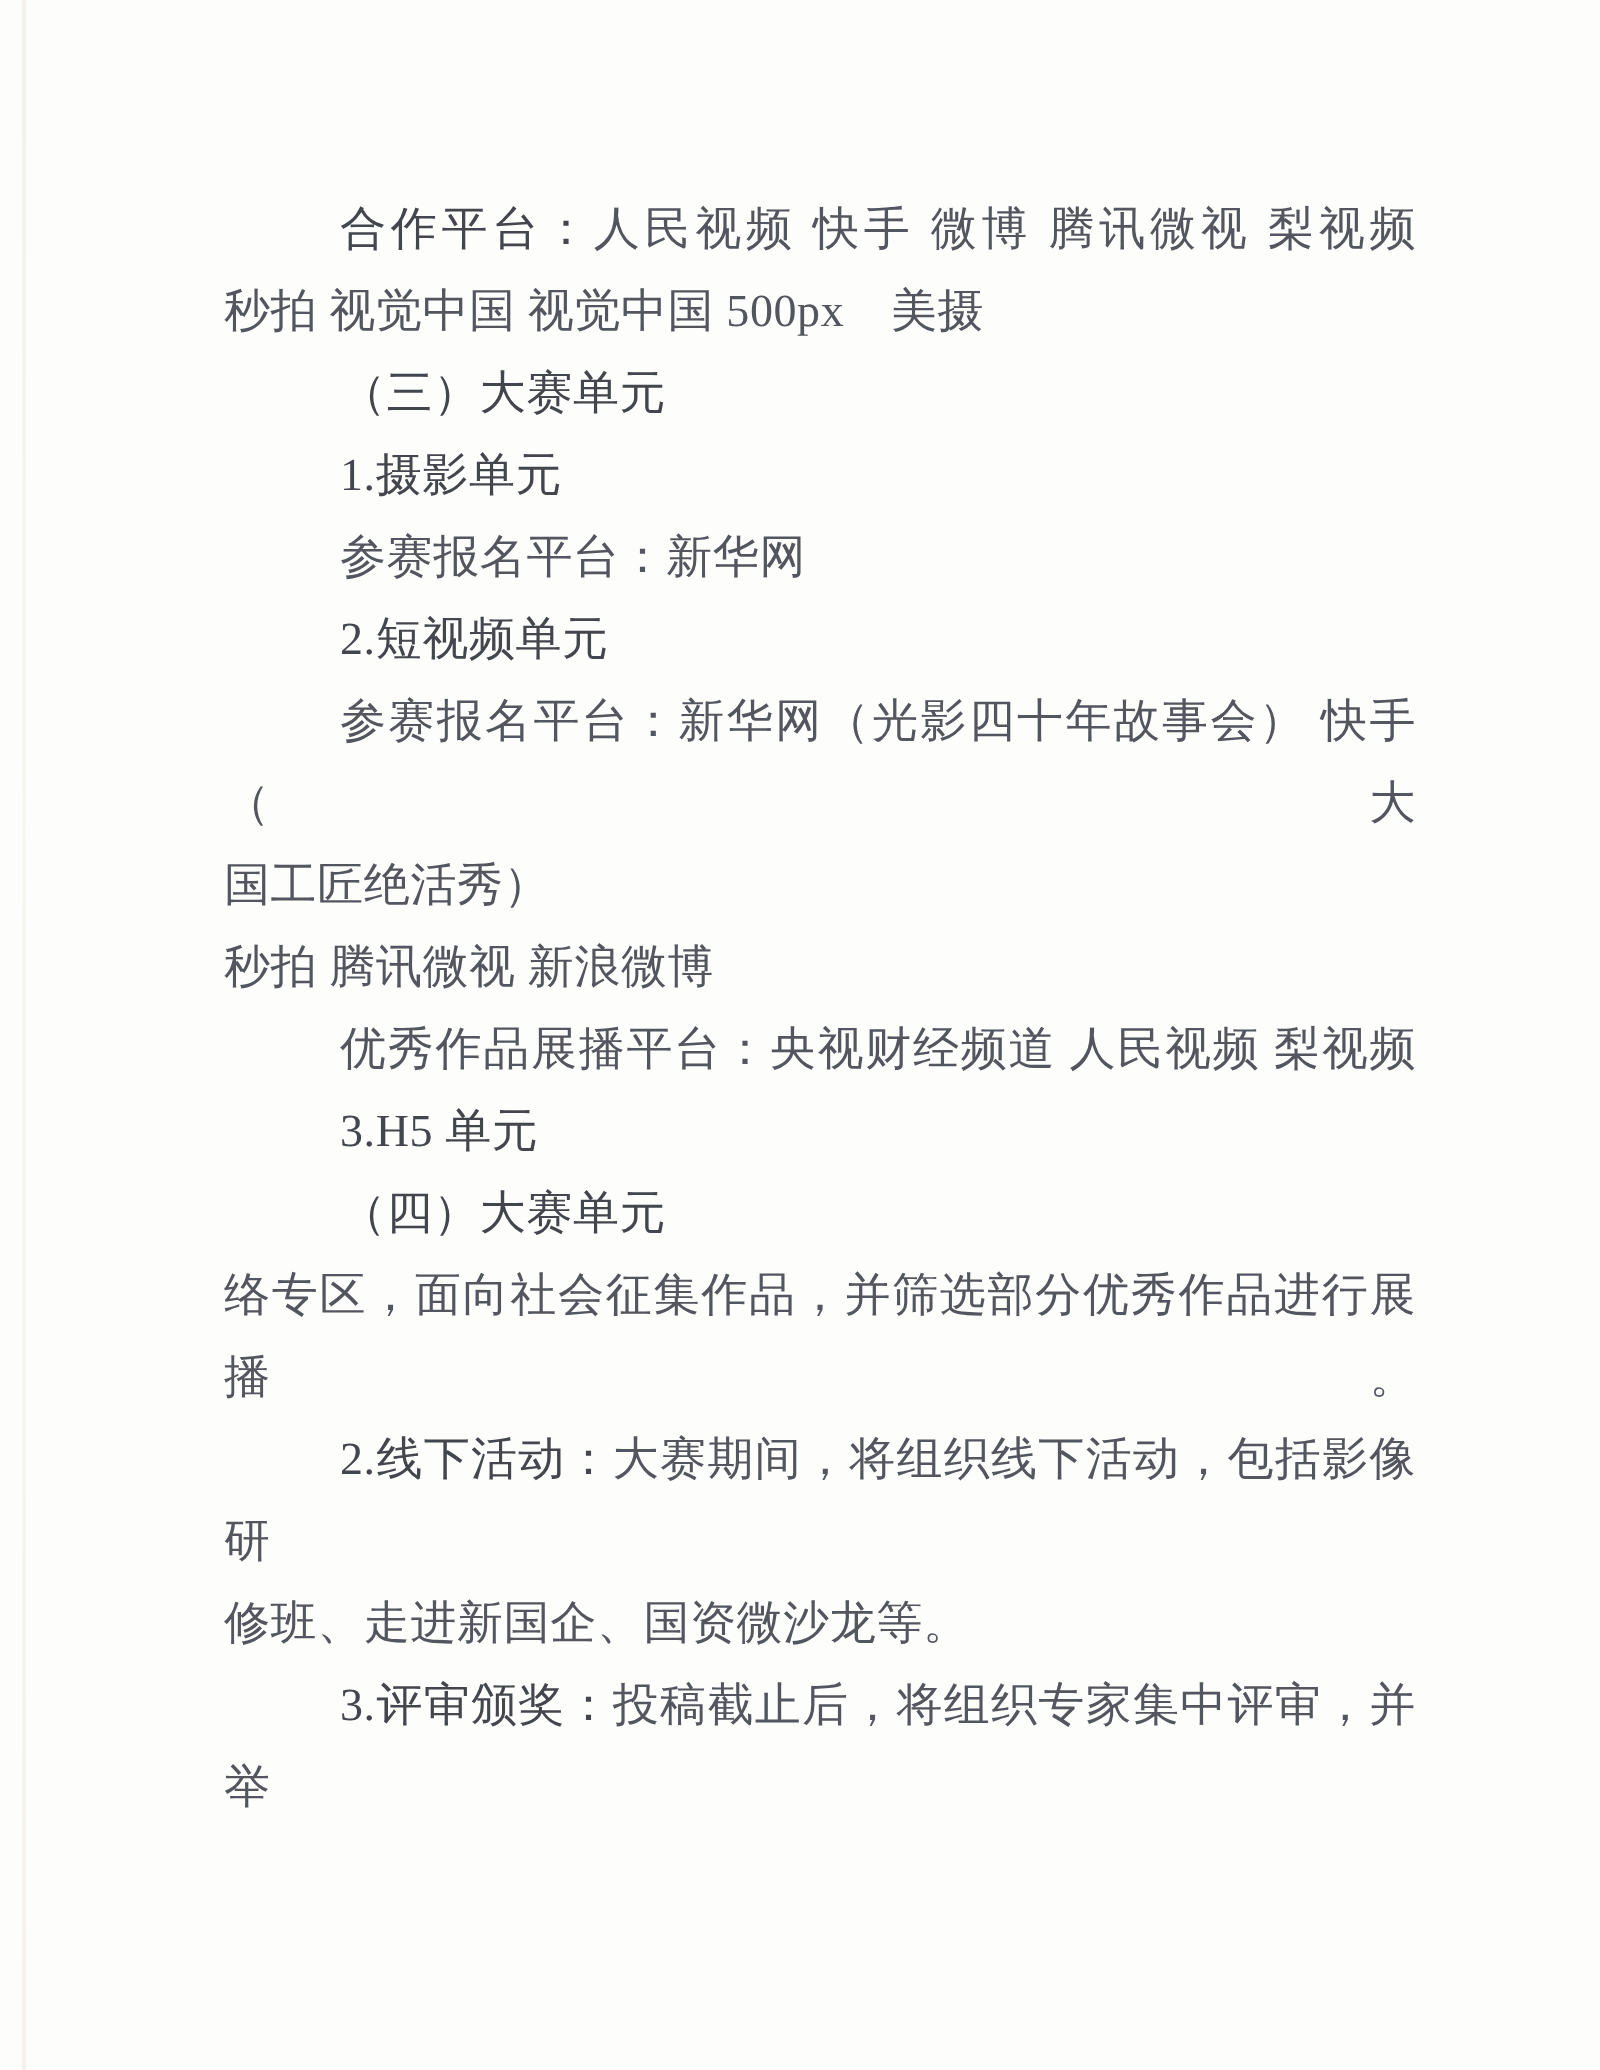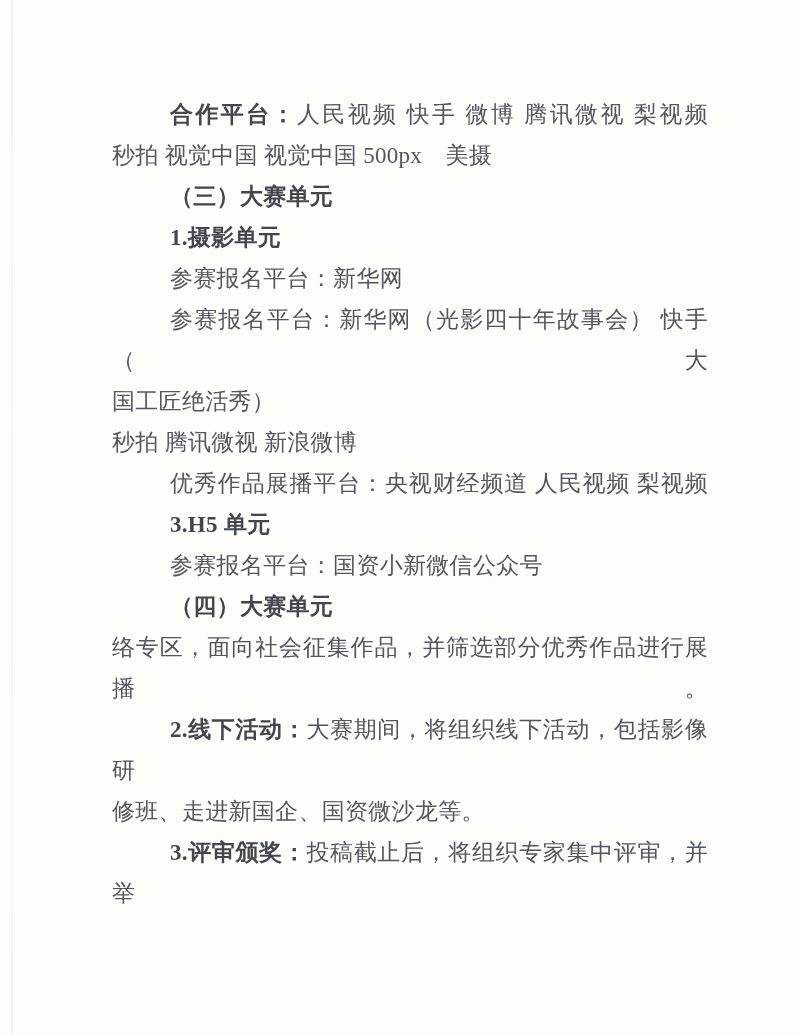--- a/index.html
+++ b/index.html
@@ -40,44 +40,44 @@
     white-space: normal;
   }
   .line.indent {
     text-indent: 58px;
   }
   .line.justify {
     text-align: justify;
     text-align-last: justify;
   }
   .seg.bold {
-    font-weight: 700;
+    font-weight: 400;
     color: #43464d;
     margin-top: 24px;
   }
   .seg.normal {
     font-weight: 400;
   }
 </style>
 </head>
 <body>
 
 <div class="page">
   <div class="scan-edge"></div>
   <div class="doc-body">
       <div class="line indent justify"><span class="seg bold">合作平台：</span><span class="seg normal">人民视频 快手 微博 腾讯微视 梨视频</span></div>
       <div class="line"><span class="seg normal">秒拍 视觉中国 视觉中国 500px　美摄</span></div>
       <div class="line indent"><span class="seg bold">（三）大赛单元</span></div>
       <div class="line indent"><span class="seg bold">1.摄影单元</span></div>
       <div class="line indent"><span class="seg normal">参赛报名平台：新华网</span></div>
+      <div class="line indent"><span class="seg bold">2.短视频单元</span></div>
       <div class="line indent justify"><span class="seg normal">参赛报名平台：新华网（光影四十年故事会） 快手（大</span></div>
       <div class="line"><span class="seg normal">国工匠绝活秀）</span></div>
       <div class="line"><span class="seg normal">秒拍 腾讯微视 新浪微博</span></div>
       <div class="line indent justify"><span class="seg normal">优秀作品展播平台：央视财经频道 人民视频 梨视频</span></div>
       <div class="line indent"><span class="seg bold">3.H5 单元</span></div>
-      <div class="line indent"><span class="seg normal">参赛报名平台：国资小新微信公众号</span></div>
       <div class="line indent"><span class="seg bold">（四）大赛单元</span></div>
       <div class="line justify"><span class="seg normal">络专区，面向社会征集作品，并筛选部分优秀作品进行展播。</span></div>
       <div class="line indent justify"><span class="seg bold">2.线下活动：</span><span class="seg normal">大赛期间，将组织线下活动，包括影像研</span></div>
       <div class="line"><span class="seg normal">修班、走进新国企、国资微沙龙等。</span></div>
       <div class="line indent justify"><span class="seg bold">3.评审颁奖：</span><span class="seg normal">投稿截止后，将组织专家集中评审，并举</span></div>
     </div>
 </div>
 
 </body></html>

